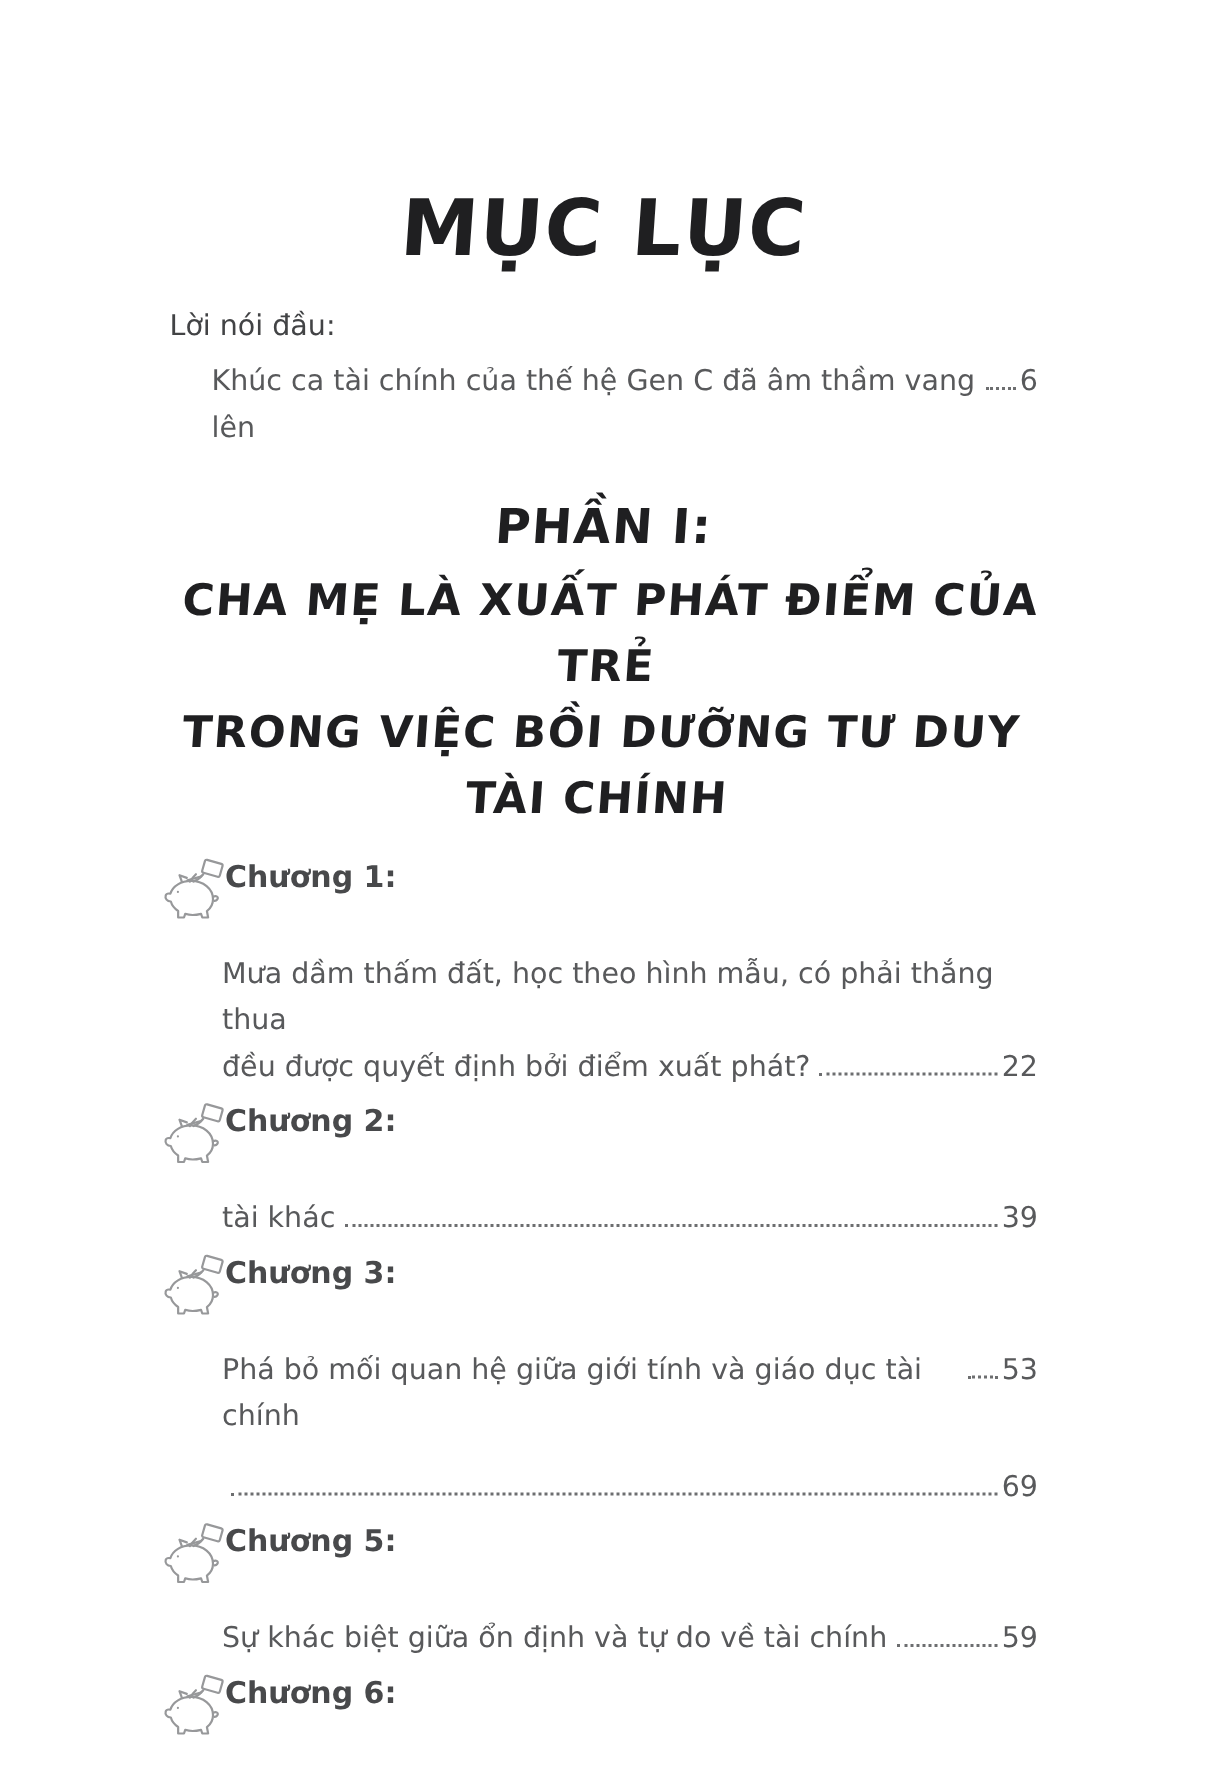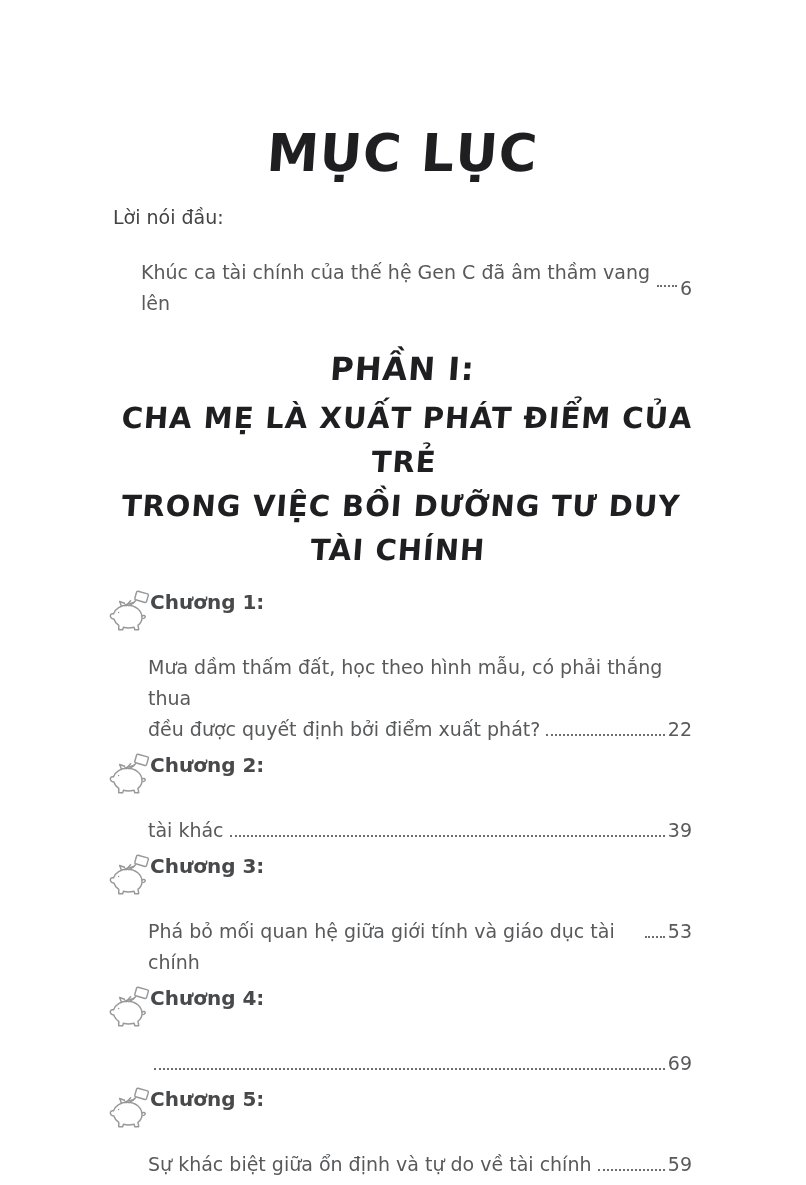--- a/index.html
+++ b/index.html
@@ -41,23 +41,22 @@
     color: #424345;
   }
   .toc-line {
     display: flex;
     align-items: baseline;
     font-size: 19px;
     line-height: 31px;
     color: #58595b;
   }
   .preface-line {
-    margin-top: 29px;
+    margin-top: 11px;
     padding-left: 28px;
-    align-items: center;
   }
   .leader {
     flex: 1 1 auto;
     min-width: 20px;
     border-bottom: 2px dotted #6d6e70;
     margin: 0 3px 5px 6px;
   }
   .page-num {
     flex: 0 0 auto;
     white-space: nowrap;
@@ -204,35 +203,20 @@
     <div class="chapter-body">
           <div class="toc-line">
             <span>Phá bỏ mối quan hệ giữa giới tính và giáo dục tài chính</span>
             <span class="leader"></span>
             <span class="page-num">53</span>
           </div>
         </div>
   </div>
 
   <div class="chapter">
-    <div class="chapter-header">
-      <span class="piggy">
-        <svg viewBox="0 0 64 54" fill="none" stroke="#97989a" stroke-width="1.8" stroke-linecap="round" stroke-linejoin="round">
-          <rect x="40" y="1.5" width="15" height="11" rx="1.5" transform="rotate(16 47 7)"></rect>
-          <path d="M40 12 q-3 4 -8 6"></path>
-          <path d="M34 12 q-3 3 -5 6"></path>
-          <path d="M27 17 l11 -3"></path>
-          <path d="M13 28 C15 21.5 22 17.5 30 17.5 C40 17.5 48 24 48 32.5 C48 36.5 46 40 43 42.2 L44 47.5 L39.2 47.5 L38.2 44.5 C34 45.6 28.5 45.6 25.2 44.5 L24.2 47.5 L19.4 47.5 L19.4 42.2 C16.4 40.2 14.2 37.4 13.4 34.4 C10.4 34.3 8.4 32 9.2 29.4 C9.7 27.9 11.2 27.6 13 28 Z"></path>
-          <path d="M22.5 18.2 L20.5 12.8 L26.5 15"></path>
-          <circle cx="19.2" cy="26.5" r="0.9" fill="#97989a" stroke="none"></circle>
-          <path d="M48 30.5 c4.5 -2 5.5 2.5 1.2 3.4"></path>
-        </svg>
-      </span>
-      <span class="chapter-label">Chương 4:</span>
-    </div>
     <div class="chapter-body">
           <div class="toc-line">
             <span class="leader"></span>
             <span class="page-num">69</span>
           </div>
         </div>
   </div>
 
   <div class="chapter">
     <div class="chapter-header">

